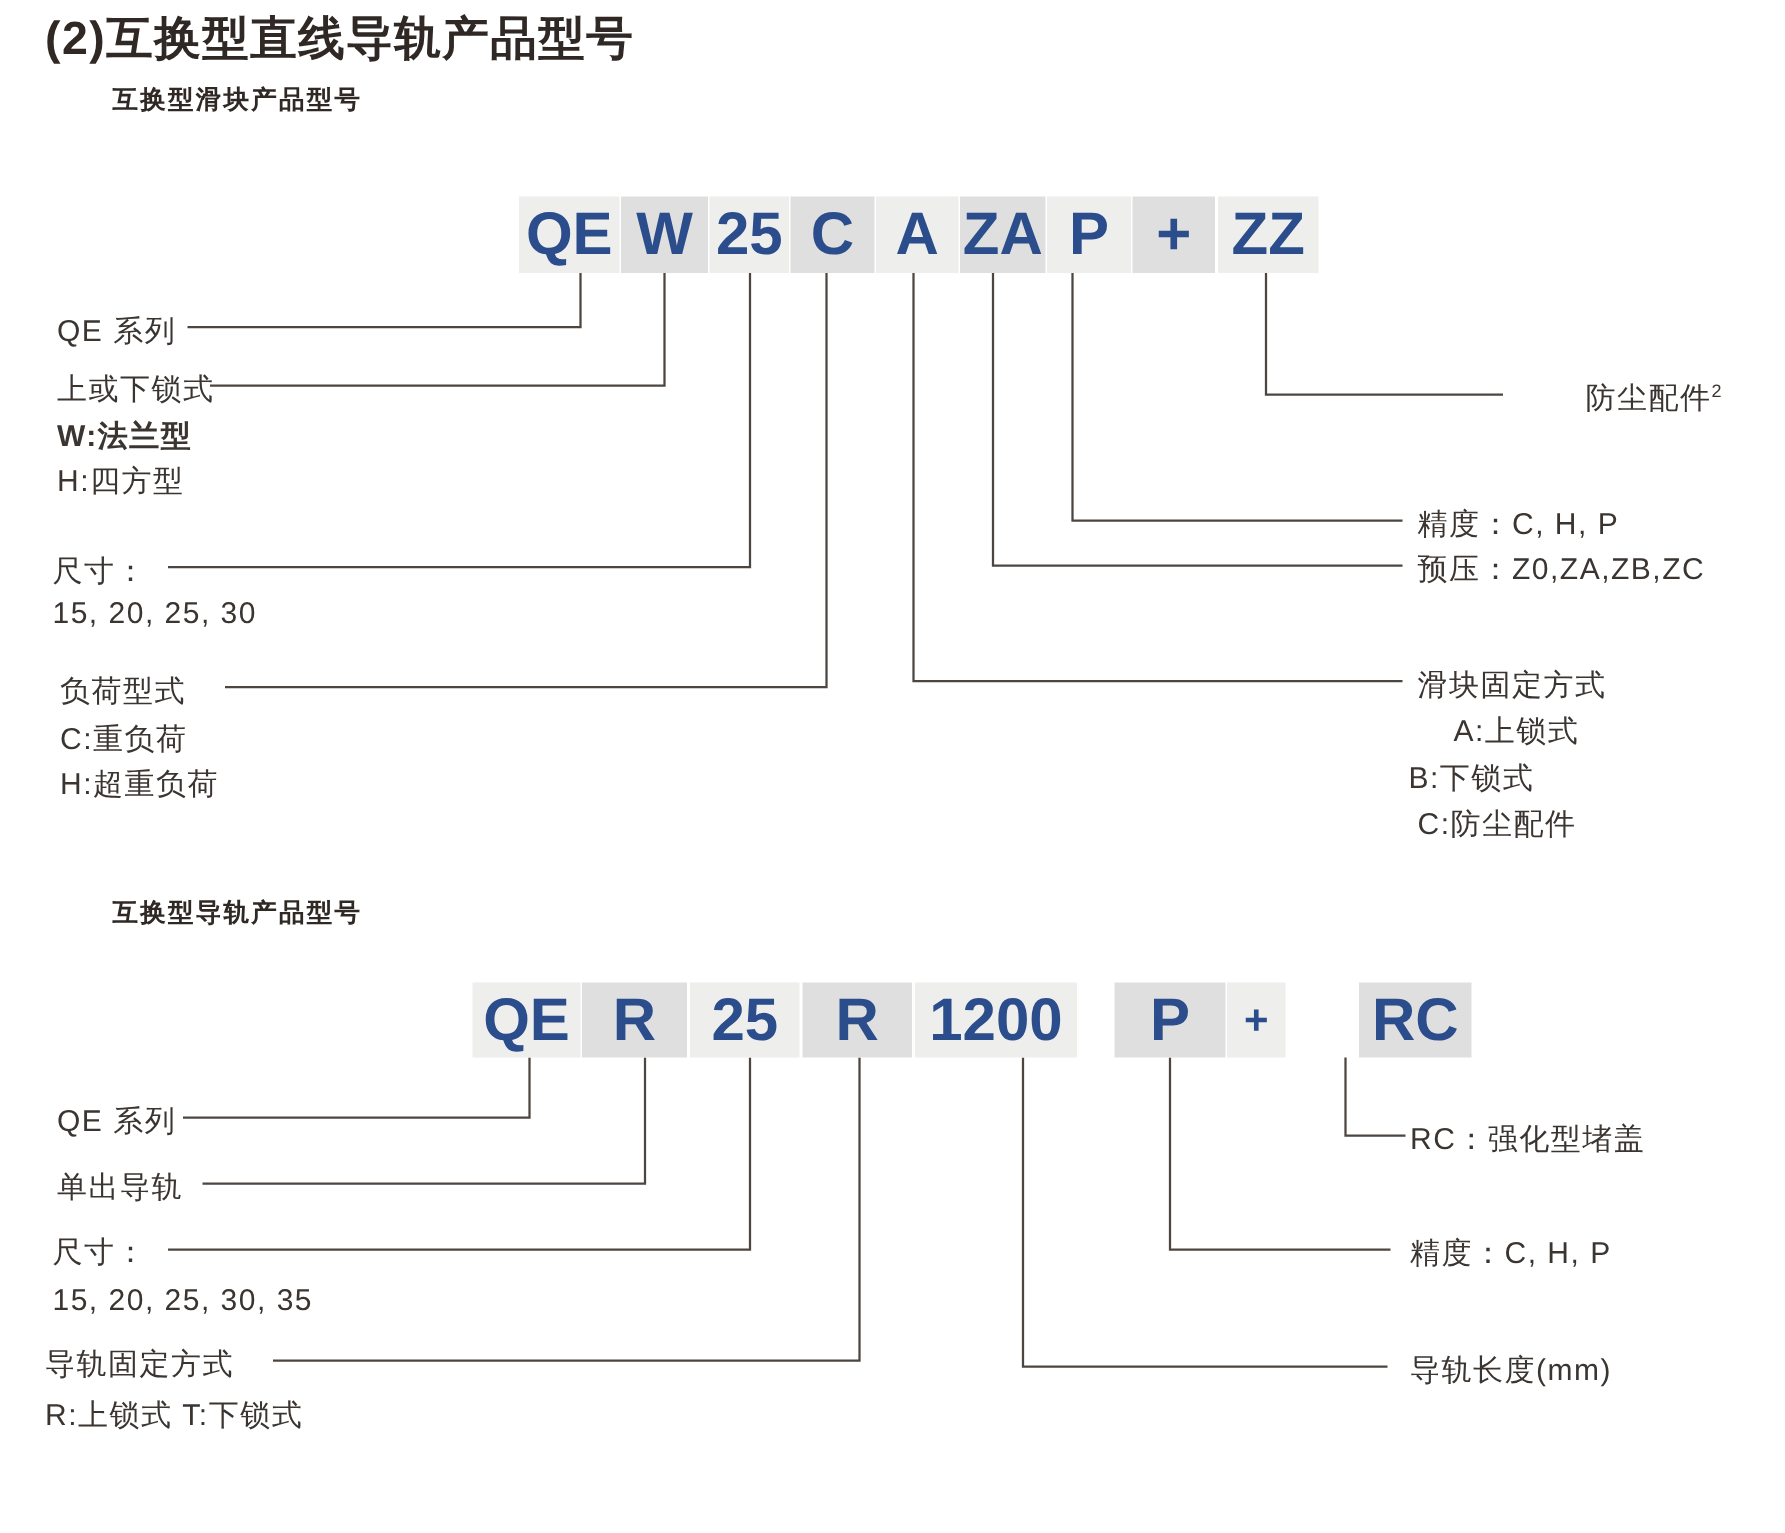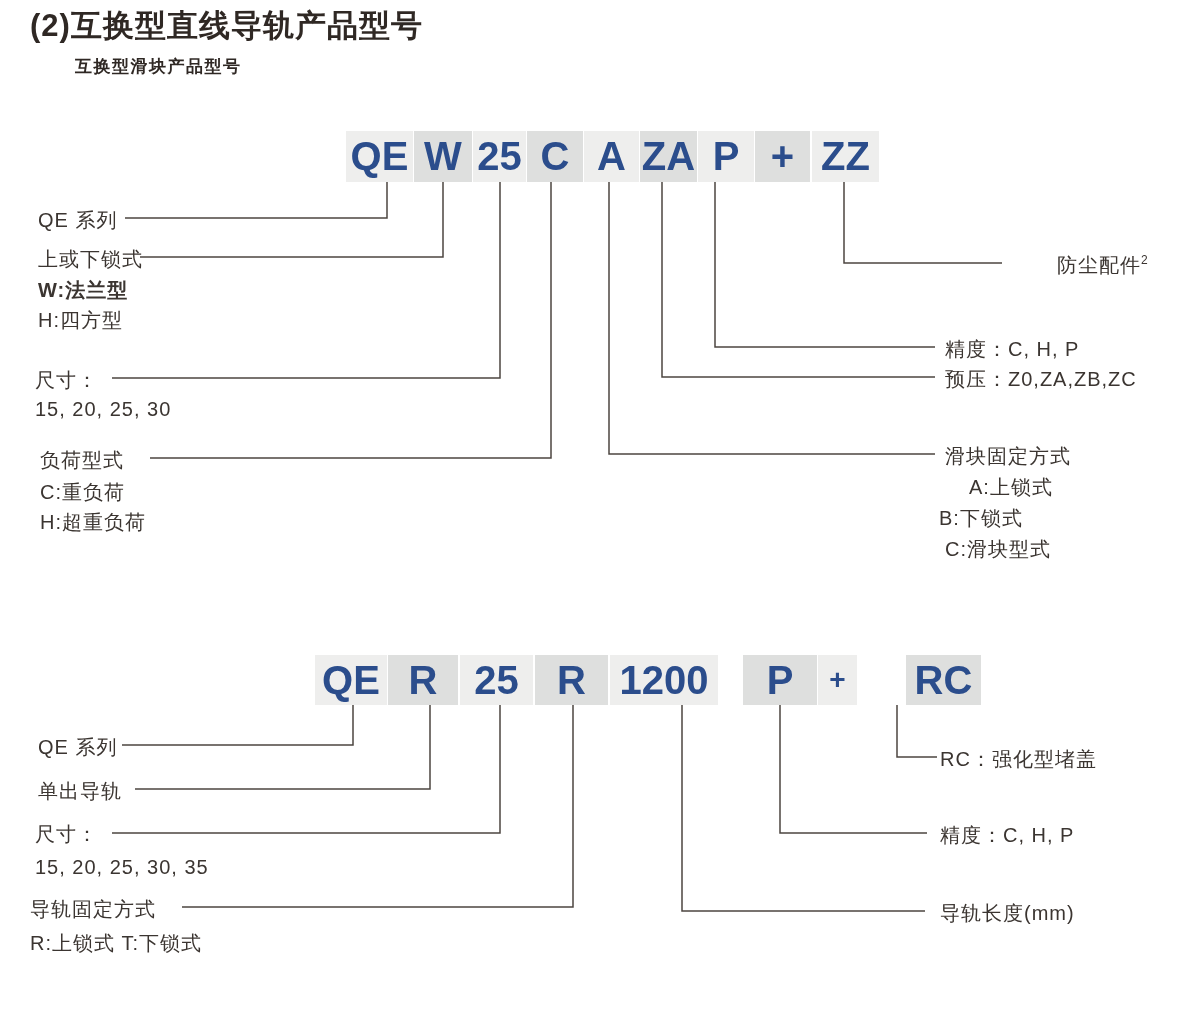--- a/index.html
+++ b/index.html
@@ -21,20 +21,21 @@
   svg.lines{position:absolute;left:0;top:0;pointer-events:none;}
   svg.lines path{fill:none;stroke:var(--line);stroke-width:1.5px;}
 </style>
 </head>
 <body>
 
 <div class="canvas">
 
   <div class="page-title">(2)互换型直线导轨产品型号</div>
   <div class="subtitle" style="left:75px;top:55px;">互换型滑块产品型号</div>
+  <div class="subtitle" style="left:75px;top:597px;">互换型导轨产品型号</div>
 
   <svg class="lines" width="1190" height="1022">
 
     <path d="M387 182 V218 H125"></path>
     <path d="M443 182 V257 H140"></path>
     <path d="M500 182 V378 H112"></path>
     <path d="M551 182 V458 H150"></path>
     <path d="M609 182 V454 H935"></path>
     <path d="M662 182 V377 H935"></path>
     <path d="M715 182 V347 H935"></path>
@@ -70,21 +71,21 @@
   <div class="lbl" style="left:40px;top:447px;">负荷型式</div>
   <div class="lbl" style="left:40px;top:479px;">C:重负荷</div>
   <div class="lbl" style="left:40px;top:509px;">H:超重负荷</div>
 
   <div class="lbl" style="left:1010px;top:252px;margin-left:47px;"><span>防尘配件</span><sup>2</sup></div>
   <div class="lbl" style="left:945px;top:336px;">精度：C, H, P</div>
   <div class="lbl" style="left:945px;top:366px;">预压：Z0,ZA,ZB,ZC</div>
   <div class="lbl" style="left:945px;top:443px;">滑块固定方式</div>
   <div class="lbl" style="left:945px;top:474px;margin-left:24px;">A:上锁式</div>
   <div class="lbl" style="left:939px;top:505px;">B:下锁式</div>
-  <div class="lbl" style="left:945px;top:536px;">C:滑块型式</div>
+  <div class="lbl" style="left:945px;top:536px;">C:防尘配件</div>
 
   <div class="row2">
     <div class="seg light" style="left:315px;width:72px;">QE</div>
     <div class="seg dark" style="left:388px;width:70px;">R</div>
     <div class="seg light" style="left:460px;width:73px;">25</div>
     <div class="seg dark" style="left:535px;width:73px;">R</div>
     <div class="seg light" style="left:610px;width:108px;">1200</div>
     <div class="seg dark" style="left:743px;width:74px;">P</div>
     <div class="seg light" style="left:818px;width:39px;font-size:28px;">+</div>
     <div class="seg dark" style="left:858px;width:75px;margin-left:48px;">RC</div>

